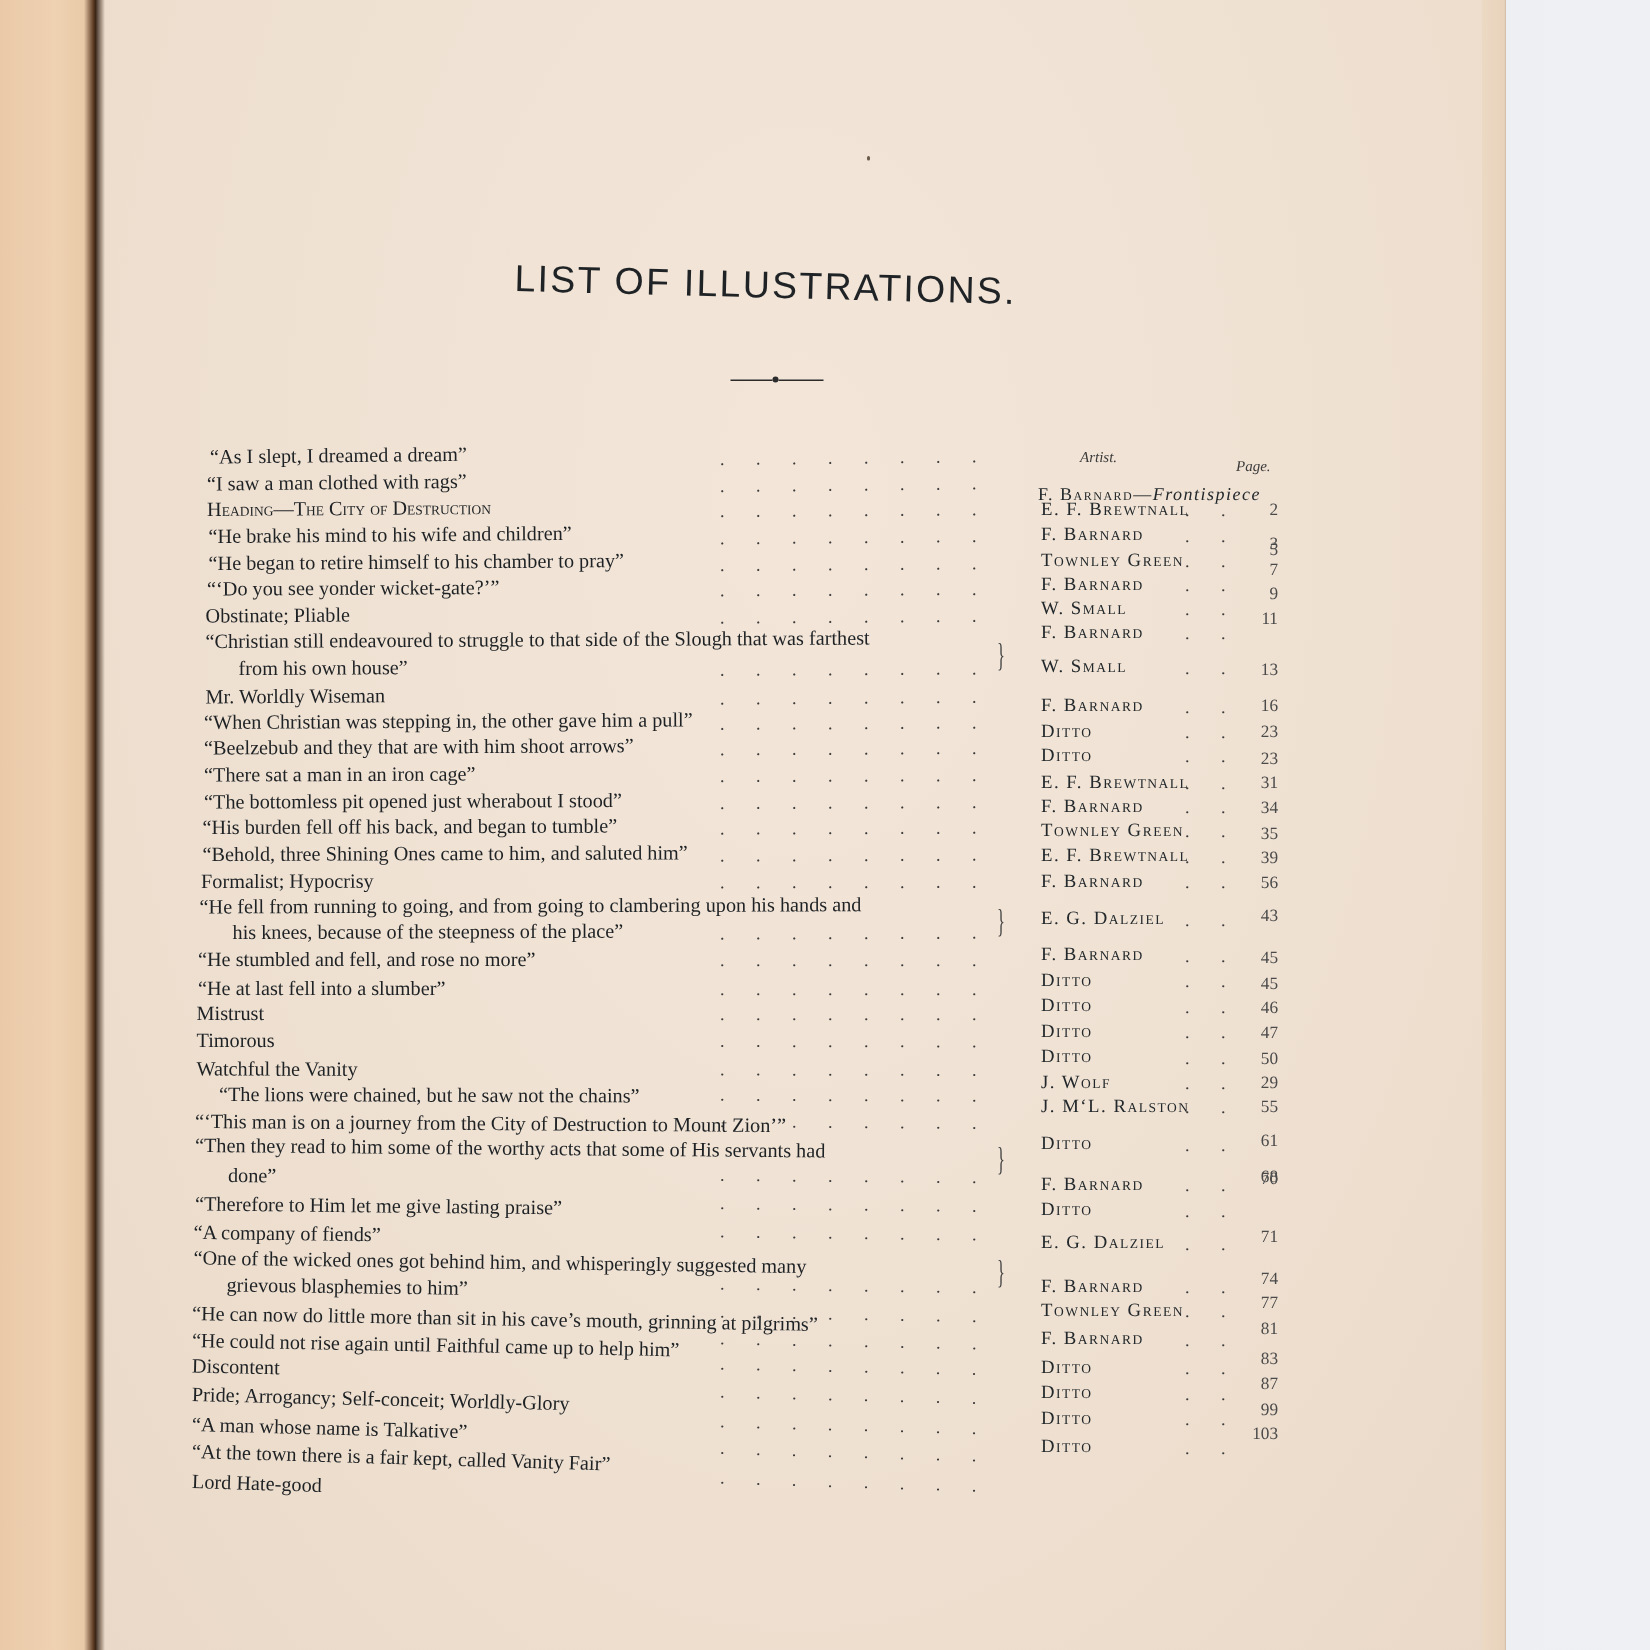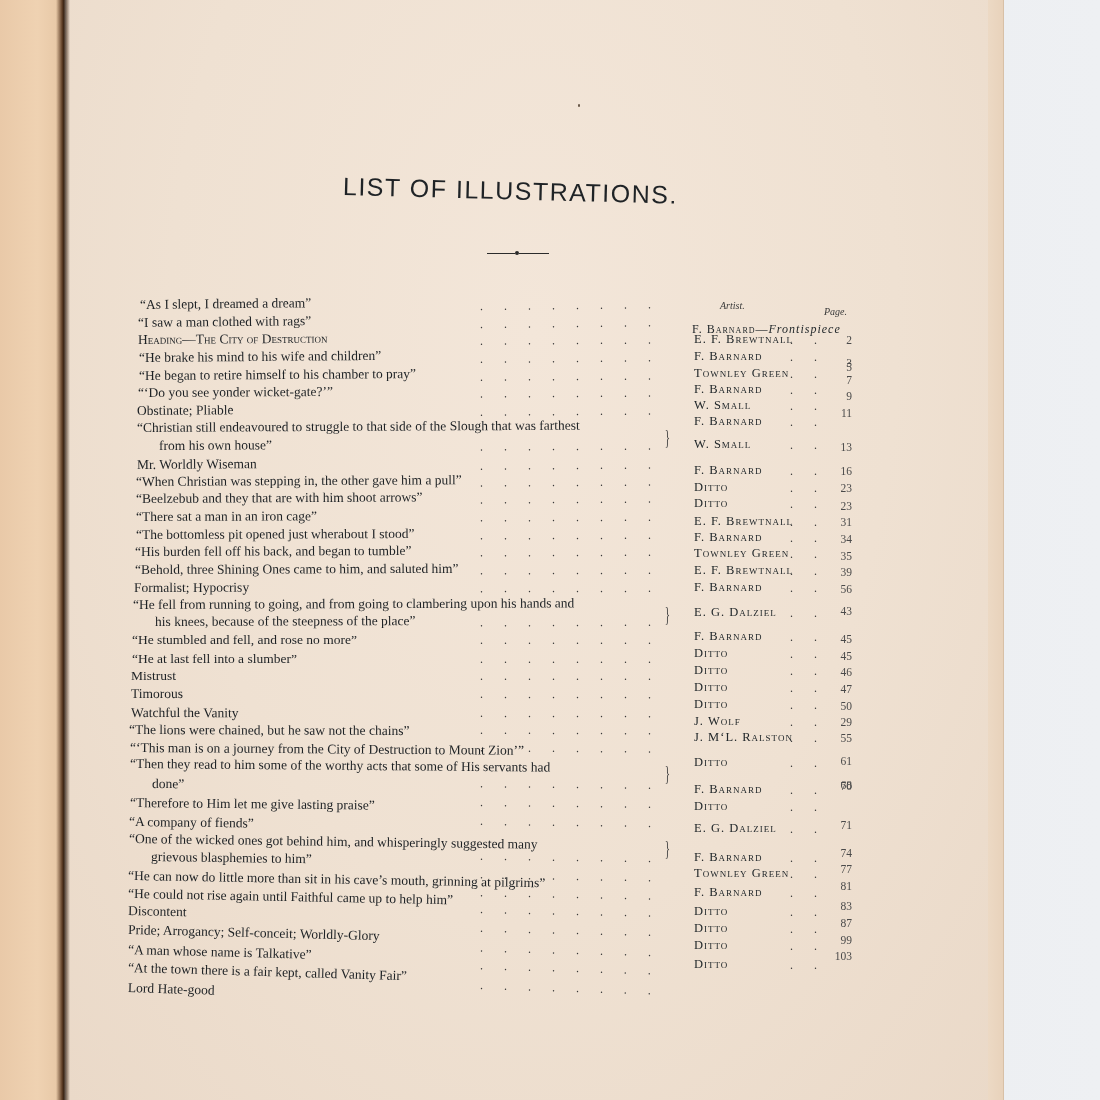--- a/index.html
+++ b/index.html
@@ -228,21 +228,21 @@
         <span class="leader" style="left: 790px; top: 681px; width: 40px;">..</span>
       </div>
       <div class="entry" style="left: 0px; top: 0px; width: 1100px;">
         <span class="title-text" style="left: 131px; top: 705px; transform: rotate(0.1deg); transform-origin: left center;">Watchful the Vanity</span>
         <span class="leader" style="left: 480px; top: 706px; width: 188px; transform: rotate(0.1deg);">.........</span>
         <span class="artist" style="left: 694px; top: 697px;">Ditto</span>
         <span class="page-num" style="left: 822px; top: 700px;">50</span>
         <span class="leader" style="left: 790px; top: 698px; width: 40px;">..</span>
       </div>
       <div class="entry" style="left: 0px; top: 0px; width: 1100px;">
-        <span class="title-text" style="left: 129px; top: 722px; transform: rotate(0.2deg); transform-origin: left center;">“The lions were chained, but he saw not the chains”</span>
+        <span class="title-text" style="left: 146px; top: 722px; transform: rotate(0.2deg); transform-origin: left center;">“The lions were chained, but he saw not the chains”</span>
         <span class="leader" style="left: 480px; top: 723px; width: 188px; transform: rotate(0.2deg);">.........</span>
         <span class="artist" style="left: 694px; top: 714px; text-align: center;">J. Wolf</span>
         <span class="page-num" style="left: 822px; top: 716px;">29</span>
         <span class="leader" style="left: 790px; top: 715px; width: 40px;">..</span>
       </div>
       <div class="entry" style="left: 0px; top: 0px; width: 1100px;">
         <span class="title-text" style="left: 130px; top: 740px; transform: rotate(0.4deg); transform-origin: left center;">“‘This man is on a journey from the City of Destruction to Mount Zion’”</span>
         <span class="leader" style="left: 480px; top: 741px; width: 188px; transform: rotate(0.4deg);">.........</span>
         <span class="artist" style="left: 694px; top: 730px;">J. M‘L. Ralston</span>
         <span class="page-num" style="left: 822px; top: 732px;">55</span>

